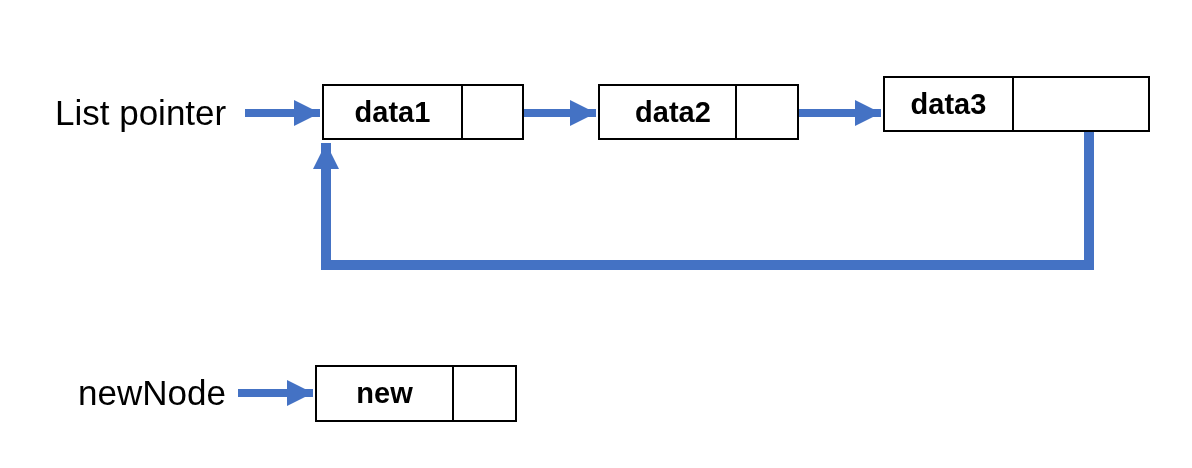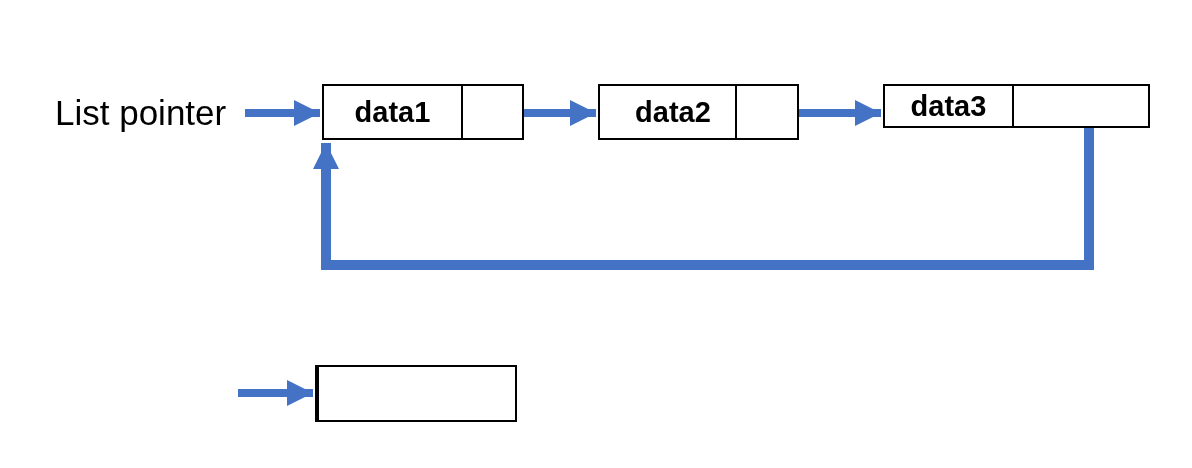--- a/index.html
+++ b/index.html
@@ -38,21 +38,21 @@
   .cell-pointer{
     border-left:2px solid var(--box-border);
     box-sizing:border-box;
   }
   .node1{left:322px;top:84px;width:202px;height:56px;}
   .node1 .cell-data{width:137px;}
   .node1 .cell-pointer{flex:1;}
   .node2{left:598px;top:84px;width:201px;height:56px;}
   .node2 .cell-data{width:135px;padding-left:11px;}
   .node2 .cell-pointer{flex:1;}
-  .node3{left:883px;top:84px;width:267px;height:44px;text-align:center;}
+  .node3{left:883px;top:76px;width:267px;height:56px;text-align:center;}
   .node3 .cell-data{width:127px;}
   .node3 .cell-pointer{flex:1;}
   .newnode{left:315px;top:365px;width:202px;height:57px;}
   .newnode .cell-data{width:135px;}
   .newnode .cell-pointer{flex:1;}
   .free-label{
     position:absolute;
     font-size:35px;font-weight:400;color:var(--text);
     white-space:nowrap;line-height:42px;
   }
@@ -102,18 +102,22 @@
     <div class="cell-pointer"></div>
   </div>
 
   <div class="node node3">
     <div class="cell-data">
       <span>data3</span>
     </div>
     <div class="cell-pointer"></div>
   </div>
 
+  <div class="free-label newnode-label">newNode</div>
 
   <div class="node newnode">
+    <div class="cell-data">
+      <span>new</span>
+    </div>
     <div class="cell-pointer"></div>
   </div>
 
 </div>
 
 </body></html>

